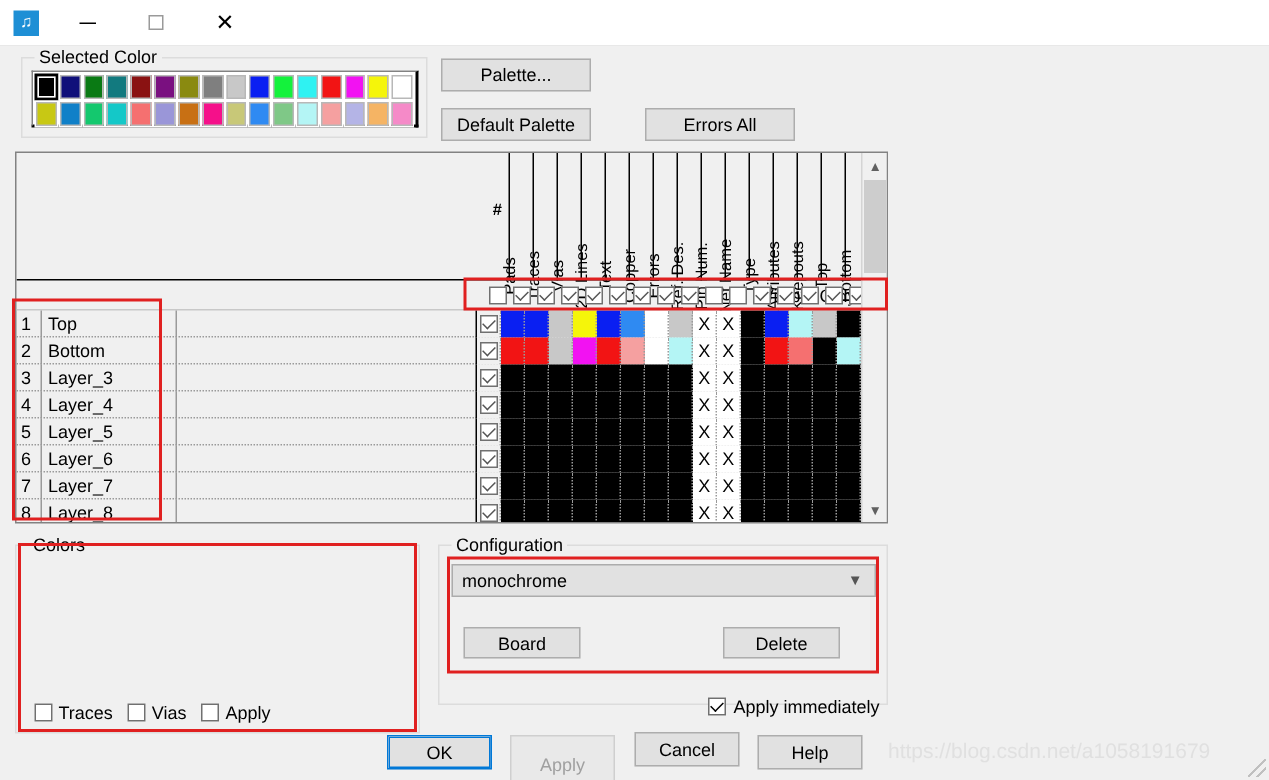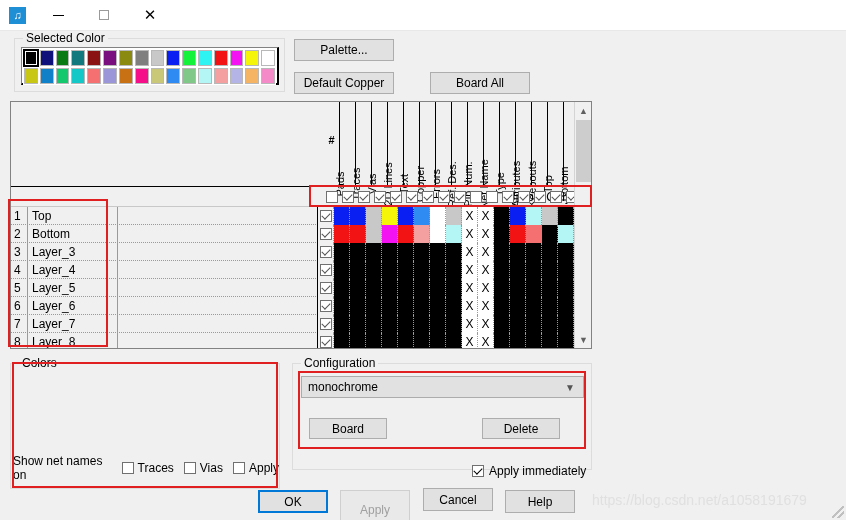--- a/index.html
+++ b/index.html
@@ -274,22 +274,22 @@
           <i style="background: rgb(245, 180, 100);"></i>
         </div>
         <div class="sw">
           <i style="background: rgb(245, 138, 200);"></i>
         </div>
       </div>
   </div>
 </div>
 
 <div class="btn" id="btn-palette">Palette...</div>
-<div class="btn" id="btn-defpalette">Default Copper</div>
-<div class="btn" id="btn-assignall">Board All</div>
+<div class="btn" id="btn-defpalette">Default Palette</div>
+<div class="btn" id="btn-assignall">Errors All</div>
 
 <div id="gridpanel">
   <div id="grid-inner">
     <div id="hdr">
       <div id="hdr-cols">
           <div class="hcol hash">
             <span class="vtxt">#</span>
           </div>
           <div class="hcol">
             <span class="vtxt">Pads</span>
@@ -597,21 +597,20 @@
   <div id="grid-scroll-track">
     <div class="sbarrow">▲</div>
     <div id="grid-scroll-thumb"></div>
     <div class="sbarrow" style="position:absolute;bottom:0;left:0;">▼</div>
   </div>
 </div>
 
 <div class="group" id="other">
   <div class="legend">Colors</div>
   <div id="netnames-row">
-    <span>Show net names on</span>
     <span class="nn">
       <span class="cbox dark"></span>
       <span>Traces</span>
     </span>
     <span class="nn">
       <span class="cbox dark"></span>
       <span>Vias</span>
     </span>
     <span class="nn">
       <span class="cbox dark"></span>

